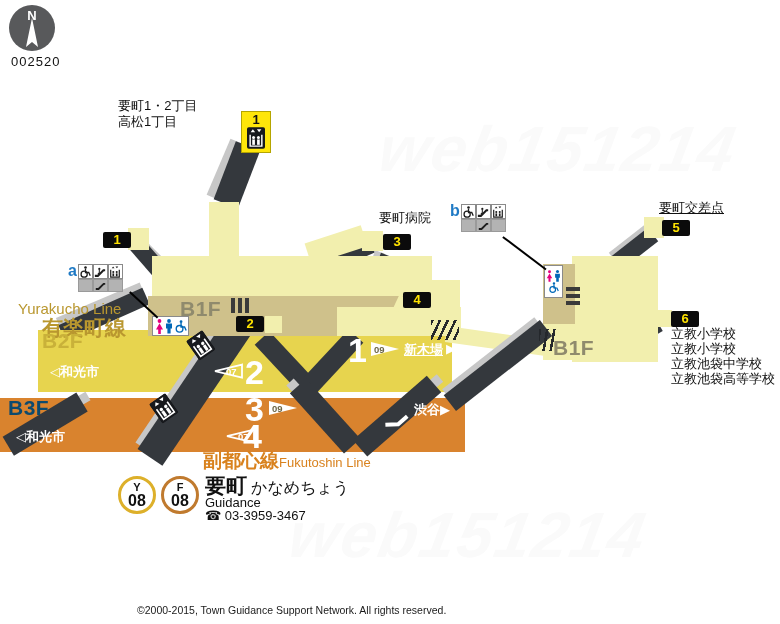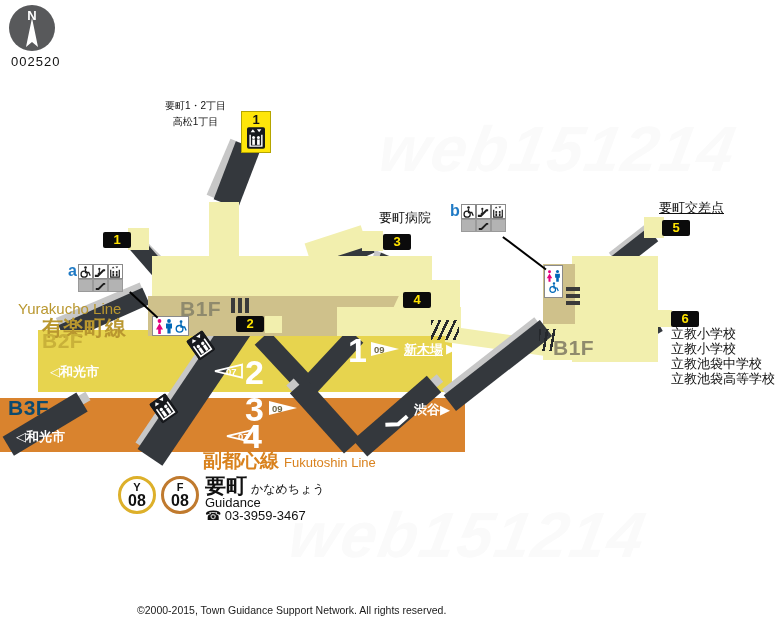--- a/index.html
+++ b/index.html
@@ -287,21 +287,21 @@
         <span class="fg">
             <svg width="11" height="11" viewBox="0 0 14 14">
               <path d="M1 11.5h3.5L11 5h2" fill="none" stroke="#1d1d1d" stroke-width="2.4"></path>
             </svg>
           </span>
         <span class="fg"></span>
       </div>
     </div>
   </div>
 
-  <div class="abs" style="left:142px;top:98px;width:107px;text-align:center;font-size:10px;line-height:16px;">
+  <div class="abs" style="left:118px;top:98px;width:107px;text-align:left;font-size:13px;line-height:16px;">
     <div>要町1・2丁目</div>
     <div>高松1丁目</div>
   </div>
   <div class="black13" style="left:379px;top:209px;">要町病院</div>
   <div class="black13" style="left:659px;top:199px;text-decoration:underline;">要町交差点</div>
   <div class="abs" style="left:671px;top:326px;font-size:13px;line-height:15px;">
     <div>立教小学校</div>
     <div>立教小学校</div>
     <div>立教池袋中学校</div>
     <div>立教池袋高等学校</div>
@@ -348,21 +348,21 @@
   </div>
 
   <div class="abs" style="left:225px;top:428px;">
     <svg width="30" height="16" viewBox="0 0 30 16">
         <polygon points="29,1.5 2,8 29,14.5" fill="none" stroke="#fff" stroke-width="1.8"></polygon>
         <text x="13" y="11.5" font-size="9.5" font-weight="bold" fill="#fff">07</text>
       </svg>
   </div>
   <div class="pnum" style="left:243px;top:419px;">4</div>
 
-  <div class="abs" style="left:203px;top:448px;display:flex;align-items:baseline;gap:5px;">
+  <div class="abs" style="left:203px;top:448px;display:flex;align-items:baseline;">
     <span class="lineorange" style="font-size:19px;font-weight:bold;">副都心線</span>
     <span class="lineorange" style="font-size:13px;">Fukutoshin Line</span>
   </div>
 
   <div class="abs" style="left:8px;top:4px;">
     <svg width="48" height="48">
       <circle cx="24" cy="24" r="23" fill="#58595b"></circle>
       <text x="24" y="16" text-anchor="middle" font-size="13" font-weight="bold" fill="#fff">N</text>
       <polygon points="24,14 18,43 24,38 30,43" fill="#fff"></polygon>
     </svg>
@@ -372,20 +372,20 @@
   <div class="badge" style="left:118px;top:476px;border:3.5px solid #ddb02a;">
     <span class="bl">Y</span>
     <span class="bn">08</span>
   </div>
   <div class="badge" style="left:161px;top:476px;border:3.5px solid #c07a2e;">
     <span class="bl">F</span>
     <span class="bn">08</span>
   </div>
   <div class="namerow" style="left:205px;top:472px;">
     <span style="font-size:21px;font-weight:bold;">要町</span>
-    <span style="font-size:12px;">かなめちょう</span>
+    <span style="font-size:16px;">かなめちょう</span>
   </div>
   <div class="abs" style="left:205px;top:495px;font-size:13px;">Guidance</div>
   <div class="abs" style="left:205px;top:508px;font-size:13px;">☎ 03-3959-3467</div>
 
   <div class="abs" style="left:137px;top:604px;font-size:10.5px;color:#1a1a1a;white-space:nowrap;">©2000-2015, Town Guidance Support Network. All rights reserved.</div>
 
 </div>
 
 </body></html>

